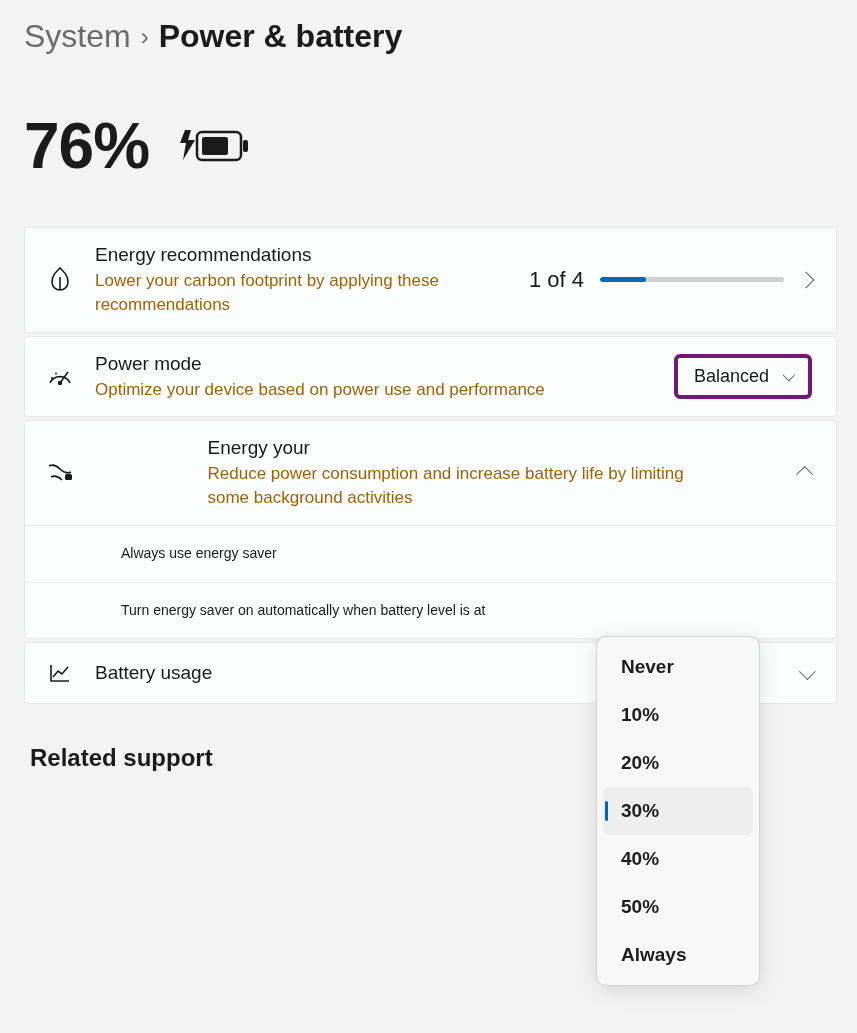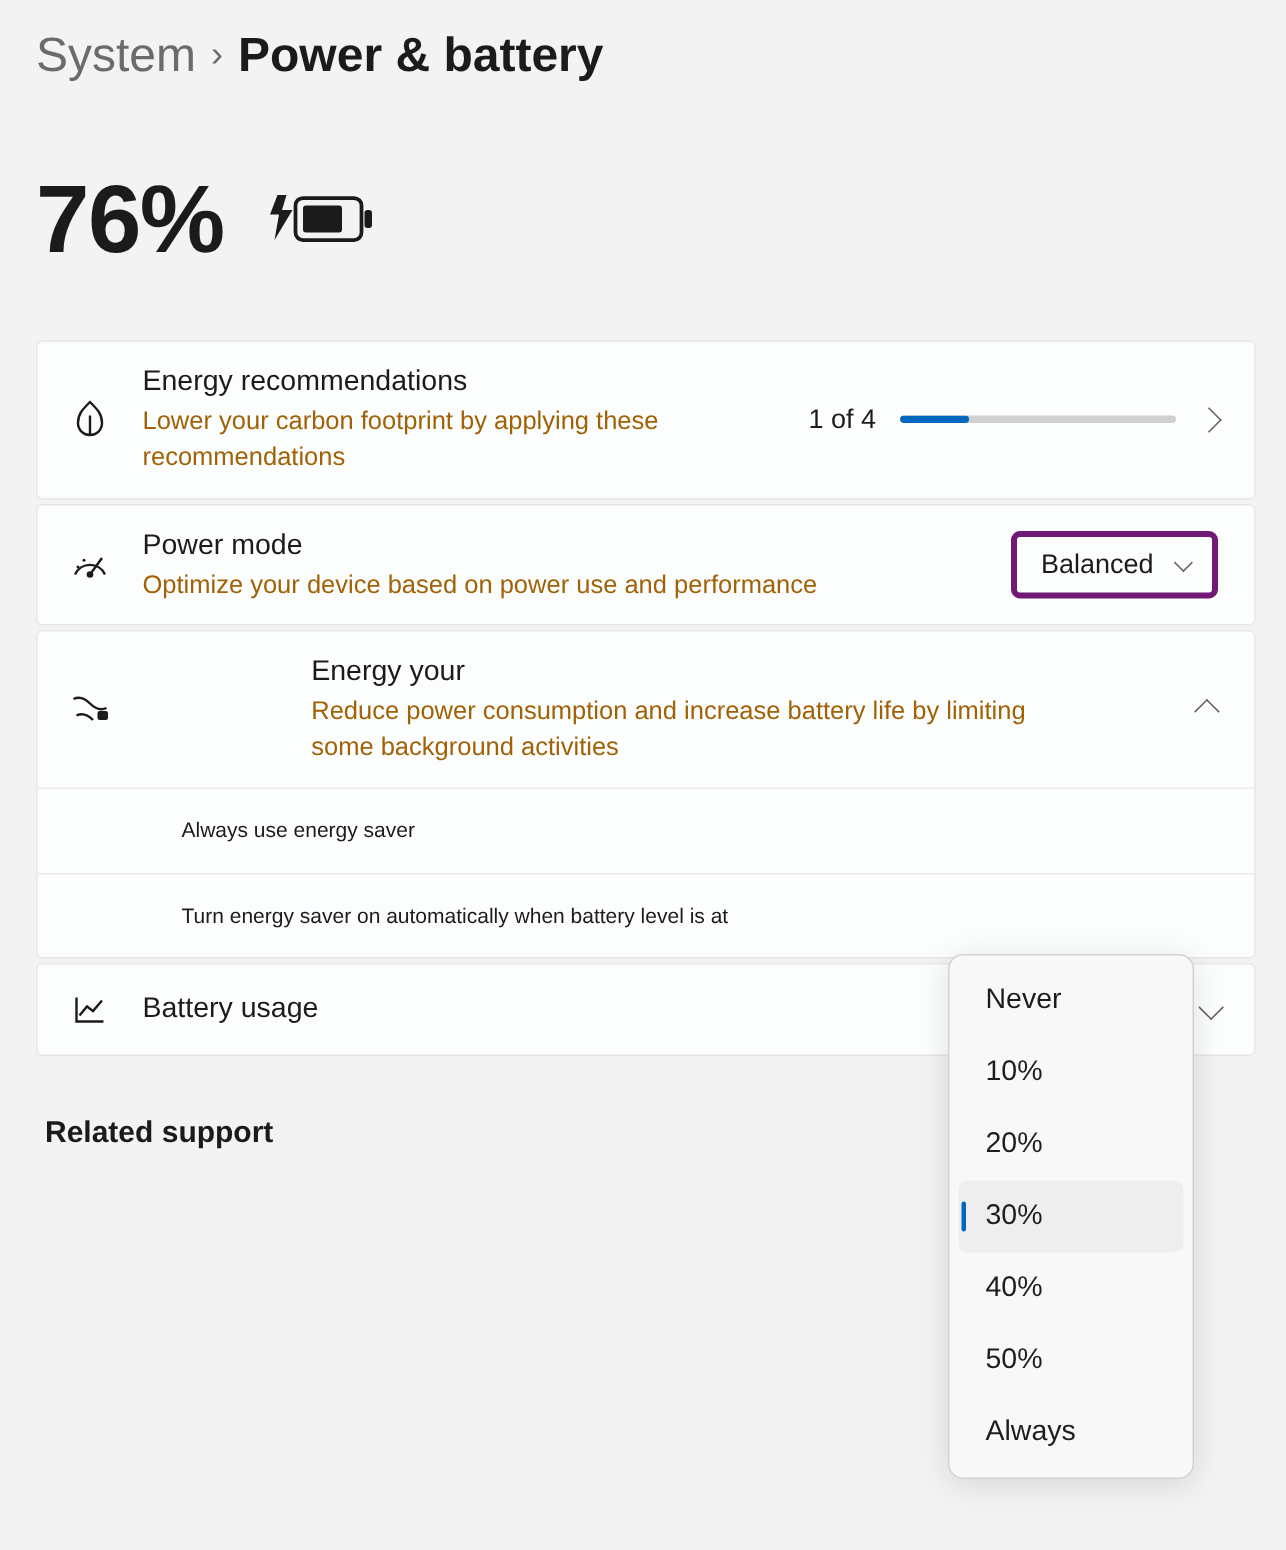--- a/index.html
+++ b/index.html
@@ -79,21 +79,21 @@
     line-height: 1.45;
     margin-top: 1px;
   }
   .row .tail {
     display: flex;
     align-items: center;
     gap: 16px;
     flex-shrink: 0;
   }
   .count {
-    font-size: 18px;
+    font-size: 22px;
     color: #1b1b1b;
     margin-left: 8px;
   }
   .progress {
     width: 184px;
     height: 5px;
     border-radius: 3px;
     background: #d0d0d0;
     position: relative;
     overflow: hidden;
@@ -140,21 +140,21 @@
     padding: 18px 24px 18px 96px;
   }
   .sub-row .title2 {
     font-size: 14px;
     color: #1b1b1b;
     line-height: 1.4;
     flex: 1 1 auto;
     padding-right: 20px;
   }
   .related {
-    font-size: 20px;
+    font-size: 24px;
     font-weight: 600;
     margin-top: 40px;
     padding-left: 6px;
   }
 
   
   .menu {
     position: absolute;
     background: #f8f8f8;
     border: 1px solid #d2d2d2;
@@ -301,21 +301,21 @@
       <div class="tail">
         <span class="chevron down"></span>
       </div>
     </div>
   </div>
 
   <div class="related">Related support</div>
 
 </div>
 
-<div class="menu" id="saver-menu" style="left:632px; top:636px;">
+<div class="menu" id="saver-menu" style="left:596px; top:636px;font-weight:bold;">
 <div class="menu-item">Never</div>
     <div class="menu-item">10%</div>
     <div class="menu-item">20%</div>
     <div class="menu-item selected">30%</div>
     <div class="menu-item">40%</div>
     <div class="menu-item">50%</div>
     <div class="menu-item">Always</div>
   </div>
 
 </body></html>

